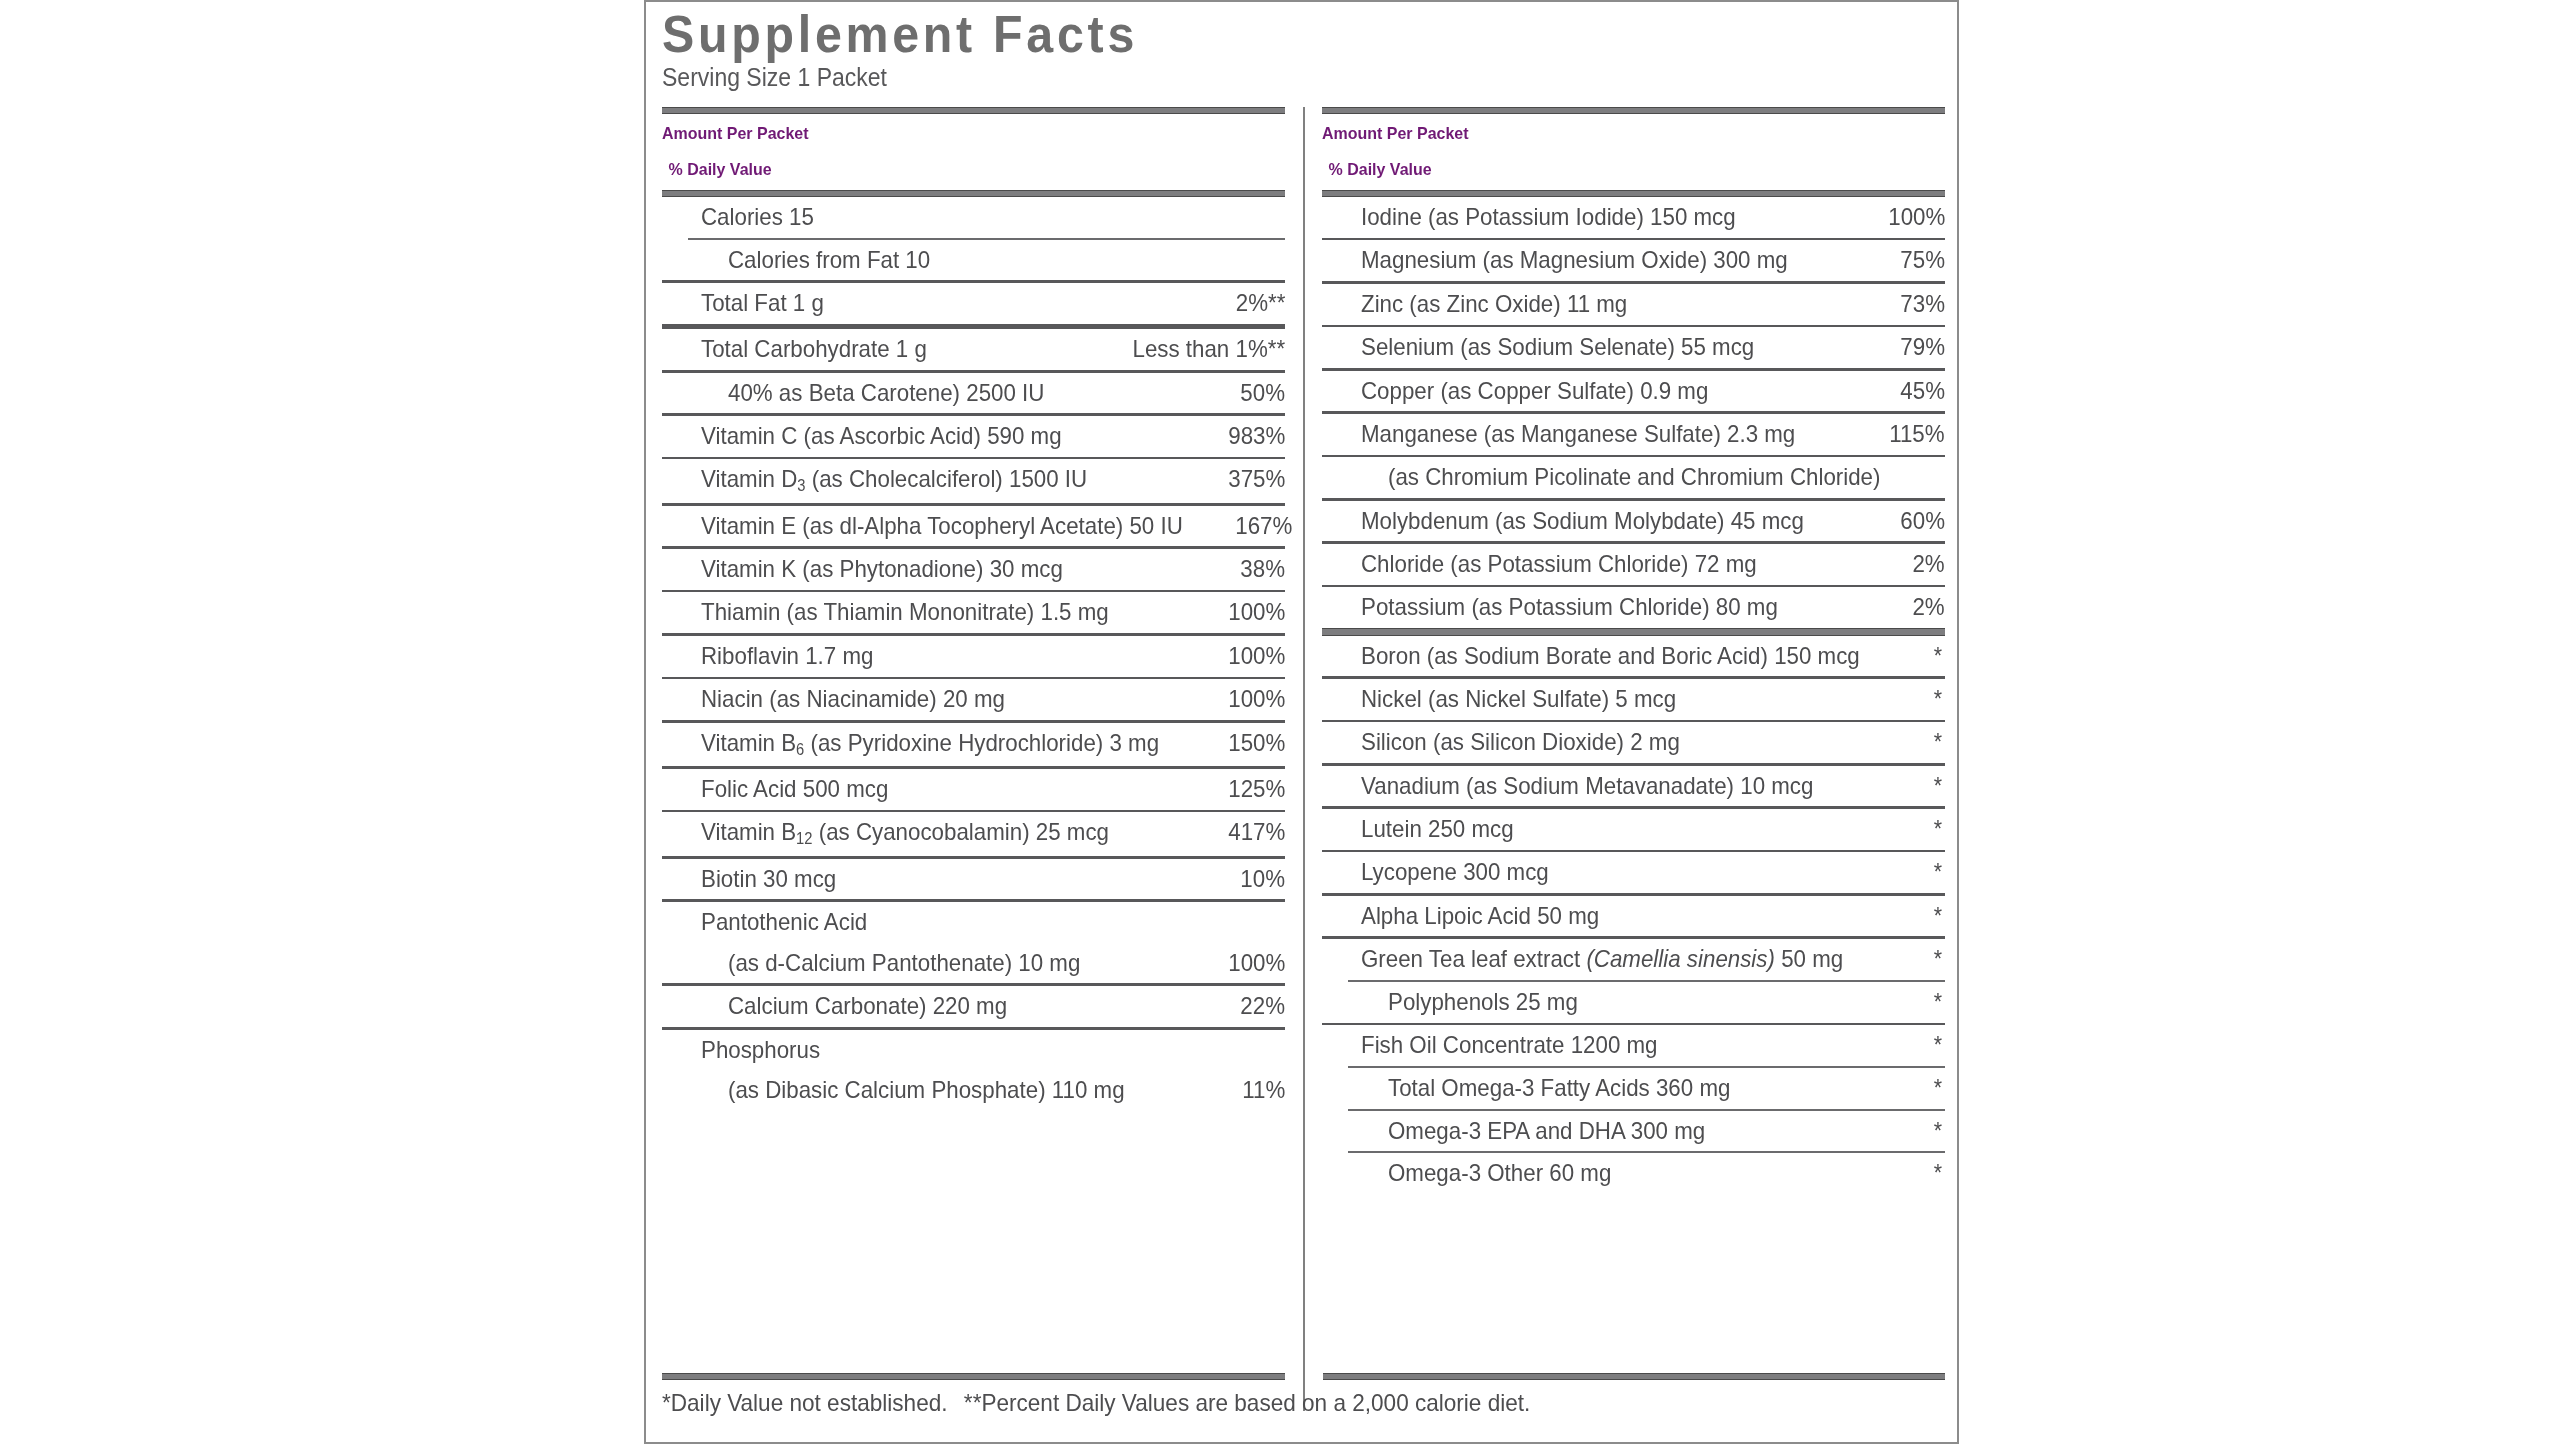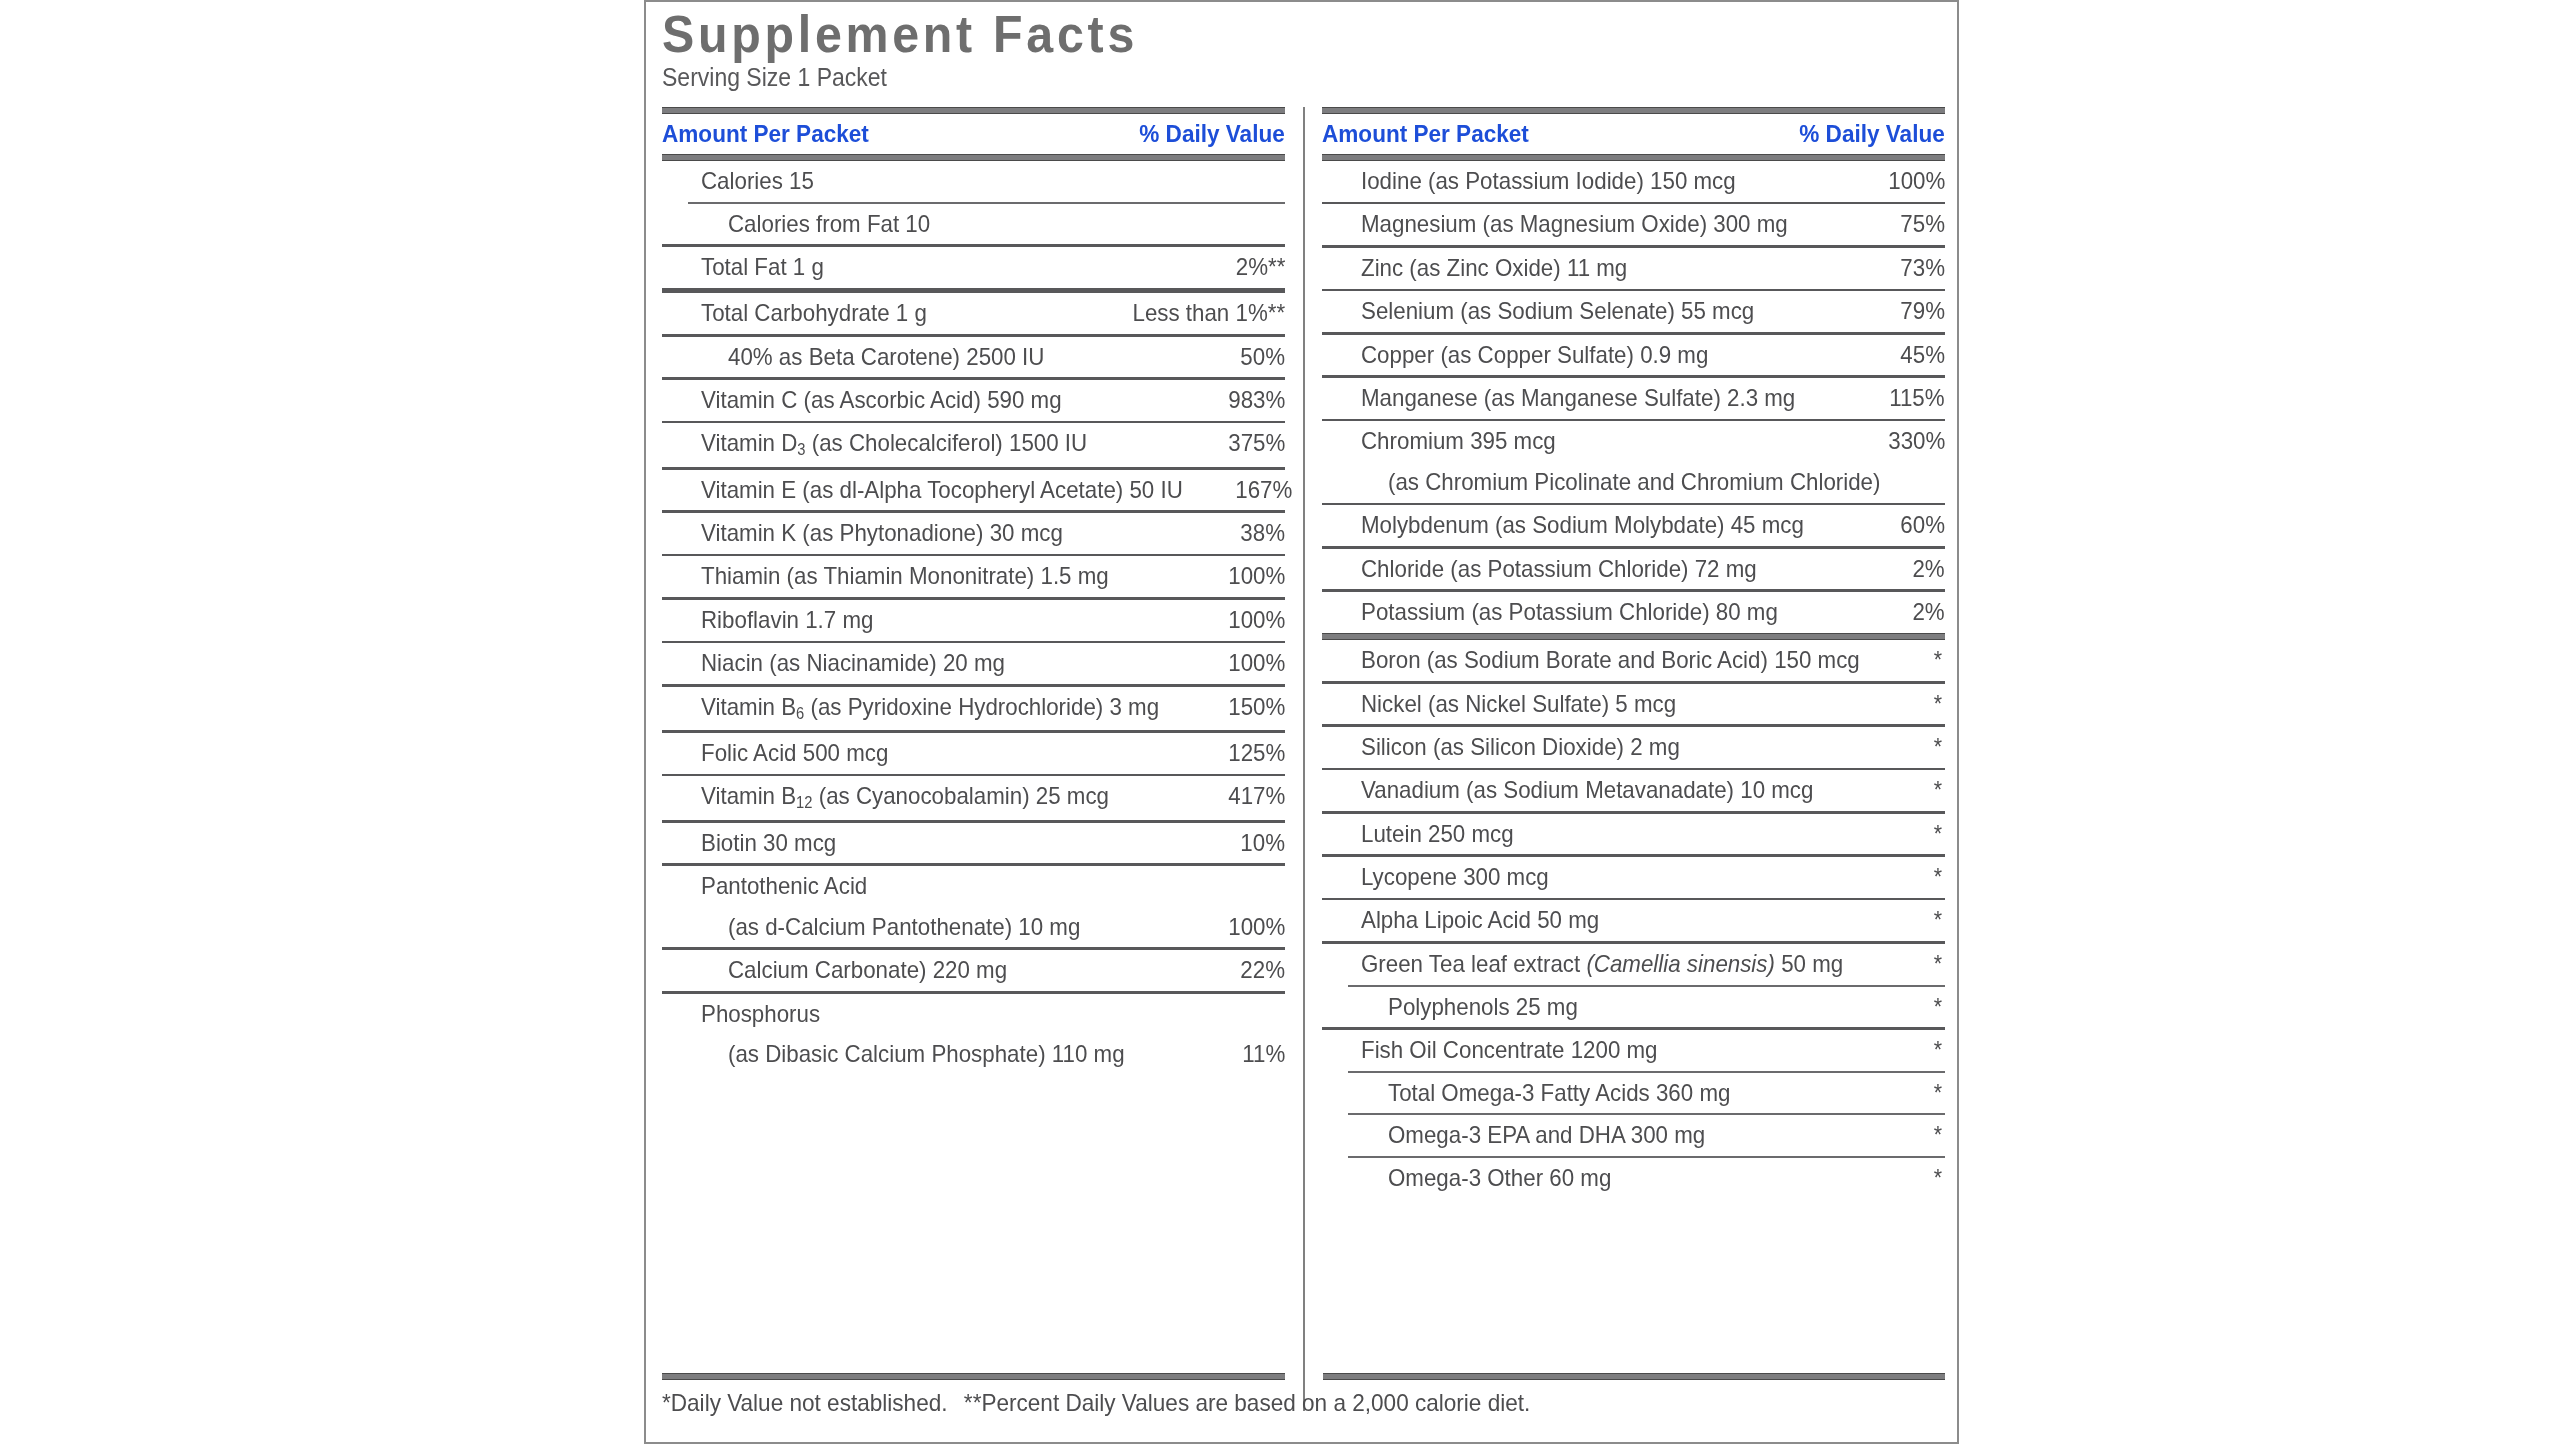--- a/index.html
+++ b/index.html
@@ -109,25 +109,26 @@
   }
   .rule-indent-1 { margin-left: 25.5px; }
 
   
   .hdr-row {
     display: flex;
     align-items: baseline;
     justify-content: space-between;
     font-family: "Liberation Sans Narrow", "Liberation Sans", sans-serif;
     font-weight: bold;
-    font-size: 24px;
+    font-size: 17px;
     line-height: 36px;
-    color: #1d4ed8;
+    color: #701a75;
     padding: 1.3px 0 2px 0;
     white-space: nowrap;
+    flex-direction: column;
   }
   .hdr-row .hdr-left  { transform: scaleX(0.94); transform-origin: left center; }
   .hdr-row .hdr-right { transform: scaleX(0.94); transform-origin: right center; }
 
   
   .nrow {
     display: flex;
     align-items: baseline;
     justify-content: space-between;
     font-family: "Liberation Sans Narrow", "Liberation Sans", sans-serif;
@@ -341,24 +342,20 @@
             <div class="nrow">
               <span class="nm">Copper (as Copper Sulfate)  0.9 mg</span>
               <span class="dv">45%</span>
             </div>
             <div class="rule-thin"></div>
             <div class="nrow">
               <span class="nm">Manganese (as Manganese Sulfate)  2.3 mg</span>
               <span class="dv">115%</span>
             </div>
             <div class="rule-thin"></div>
-            <div class="nrow">
-              <span class="nm">Chromium  395 mcg</span>
-              <span class="dv">330%</span>
-            </div>
             <div class="nrow indent-1">
               <span class="nm">(as Chromium Picolinate and Chromium Chloride)</span>
               <span class="dv"></span>
             </div>
             <div class="rule-thin"></div>
             <div class="nrow">
               <span class="nm">Molybdenum (as Sodium Molybdate)  45 mcg</span>
               <span class="dv">60%</span>
             </div>
             <div class="rule-thin"></div>

